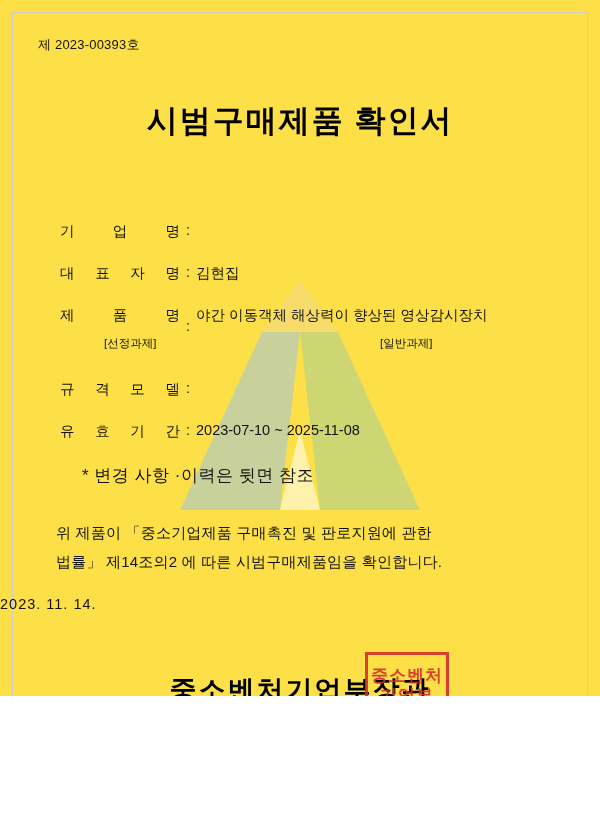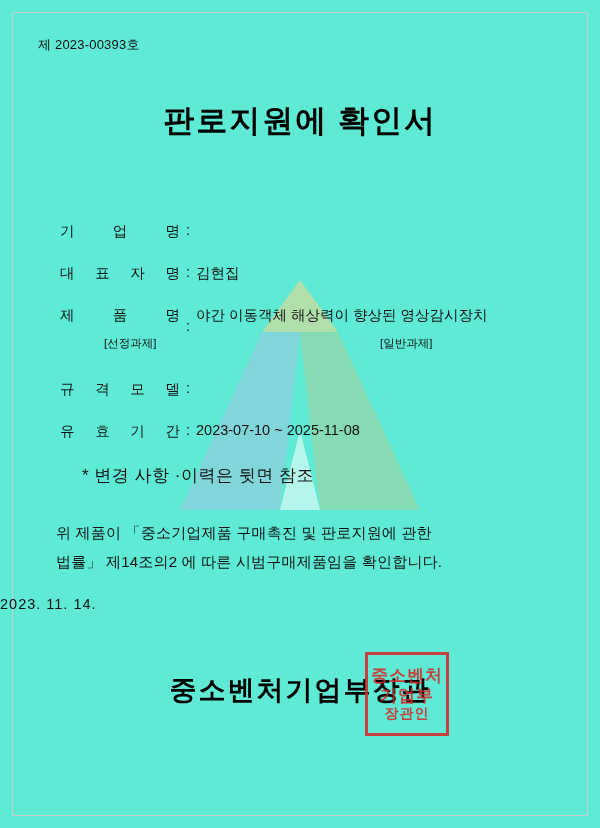--- a/index.html
+++ b/index.html
@@ -7,22 +7,22 @@
     padding: 0;
     background: #ffffff;
   }
   body {
     font-family: "Liberation Sans", sans-serif;
     color: #1a1a1a;
   }
   #page {
     position: relative;
     width: 600px;
-    height: 828px;
-    background: #5eead4;
+    height: 696px;
+    background: #fde047;
     overflow: hidden;
   }
   #border {
     position: absolute;
     left: 12px;
     top: 12px;
     width: 576px;
     height: 804px;
     border: 1px solid #cccccc;
     box-sizing: border-box;
@@ -201,21 +201,21 @@
     <polygon points="130,0 168,52 92,52" fill="#f5d98a"></polygon>
     <polygon points="92,52 130,52 110,230 10,230" fill="#9dc6e0"></polygon>
     <polygon points="168,52 130,52 150,230 250,230" fill="#a8cf9a"></polygon>
     <polygon points="110,230 150,230 130,150" fill="#ffffff"></polygon>
     <polygon points="118,52 142,52 150,230 110,230" fill="#ffffff" opacity="0.0"></polygon>
   </svg>
 
   <div id="doc-number">제 2023-00393호</div>
 
 
-  <div id="title">판로지원에 확인서</div>
+  <div id="title">시범구매제품 확인서</div>
 
   <div id="fields">
 
     <div class="field-row">
       <div class="field-label">
         <span>기</span>
         <span>업</span>
         <span>명</span>
       </div>
       <div class="field-colon">:</div>

